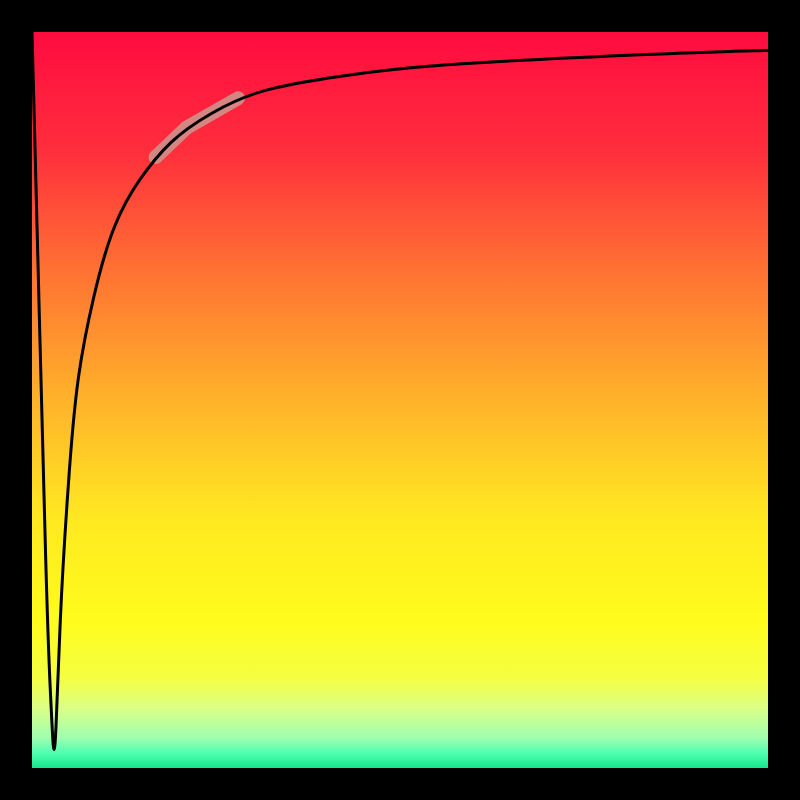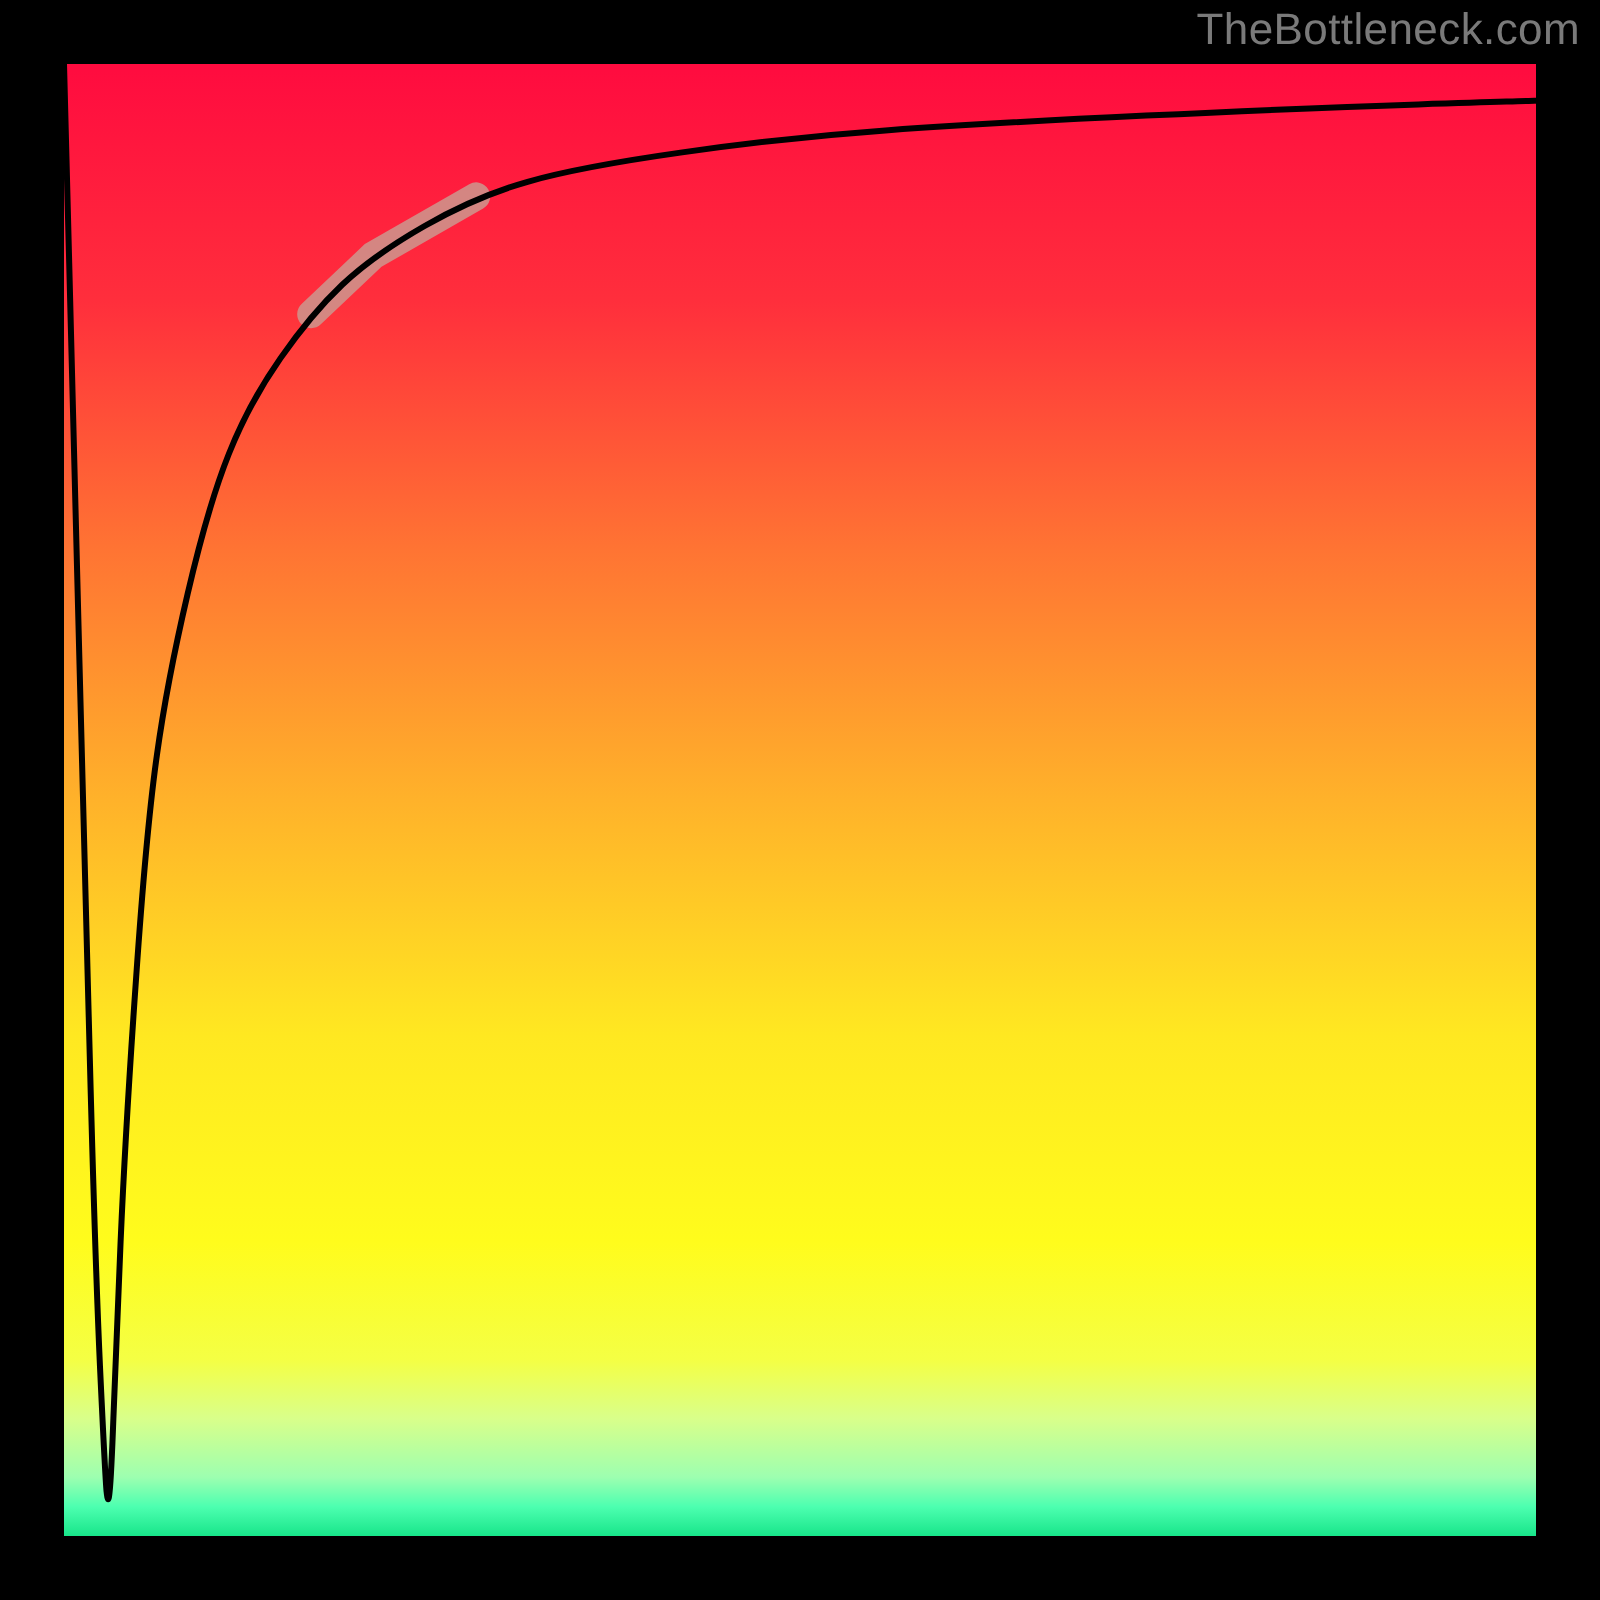--- a/index.html
+++ b/index.html
@@ -35,21 +35,20 @@
   .plot-area svg {
     display: block;
     width: 736px;
     height: 736px;
   }
 </style>
 </head>
 <body>
 
 <div class="frame">
-  <div class="attribution">TheBottleneck.com</div>
 
   <div class="plot-area">
     <svg id="plot-svg" viewBox="0 0 736 736" preserveAspectRatio="none">
       <defs>
         <linearGradient id="bg-grad" x1="0" y1="0" x2="0" y2="1">
             <stop offset="0.0%" stop-color="#ff0b3f"></stop>
             <stop offset="16.0%" stop-color="#ff2e3c"></stop>
             <stop offset="33.0%" stop-color="#ff7433"></stop>
             <stop offset="50.0%" stop-color="#ffb22a"></stop>
             <stop offset="66.0%" stop-color="#ffe821"></stop>

